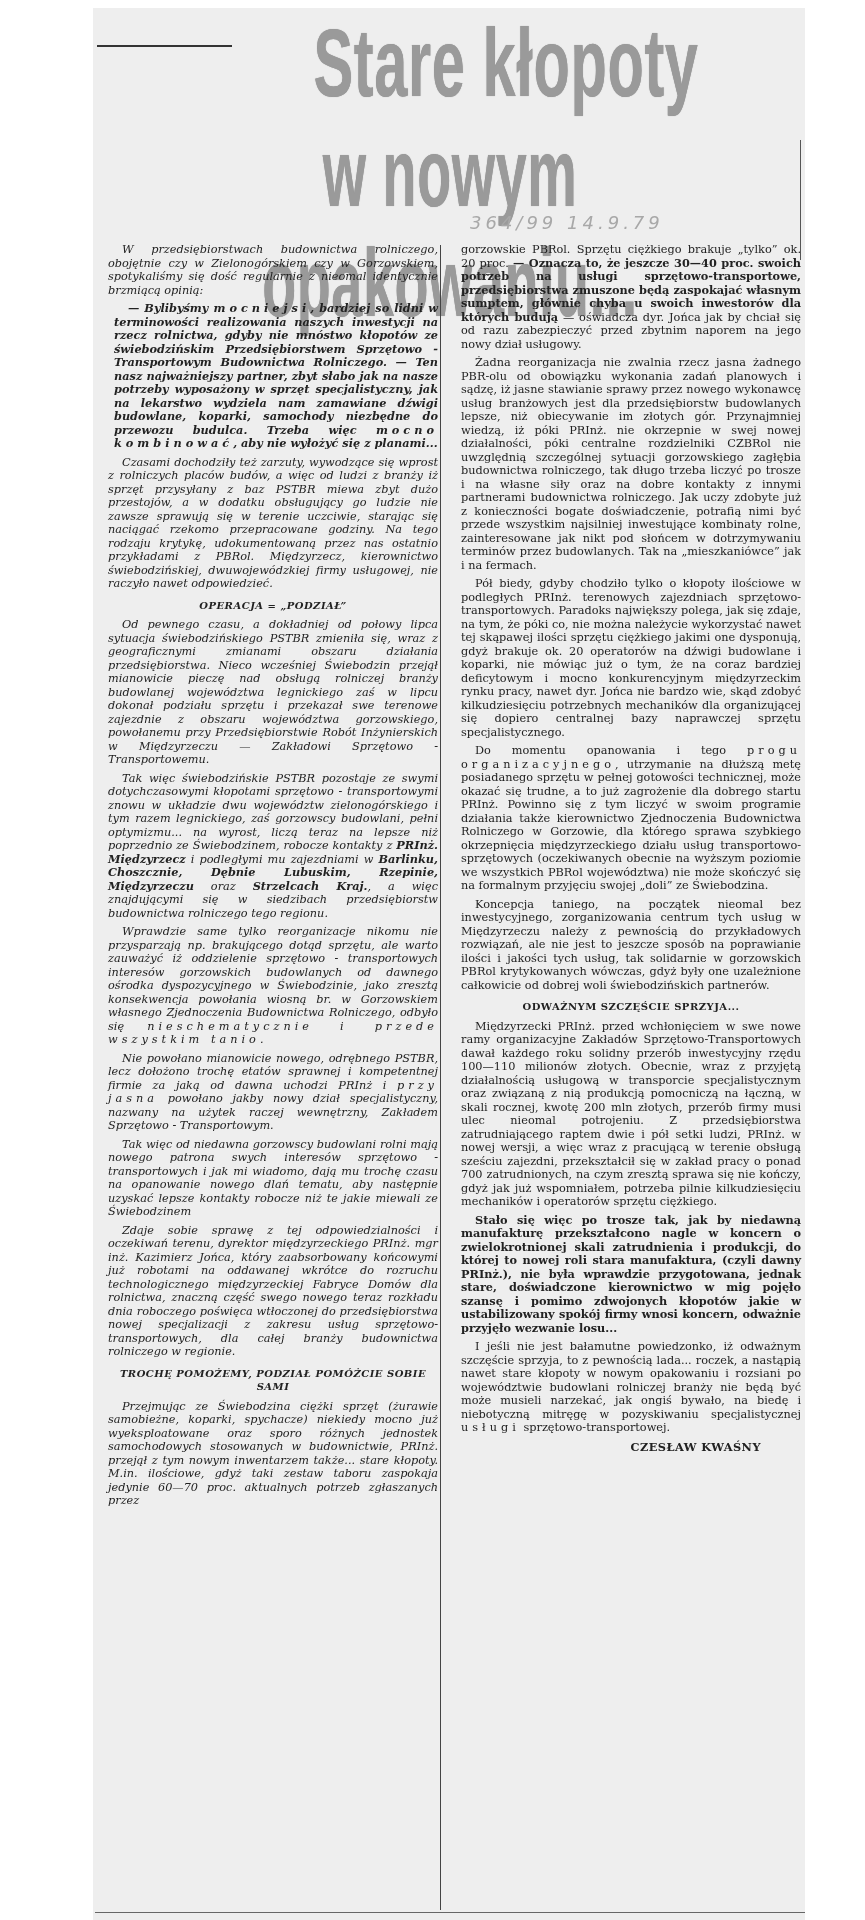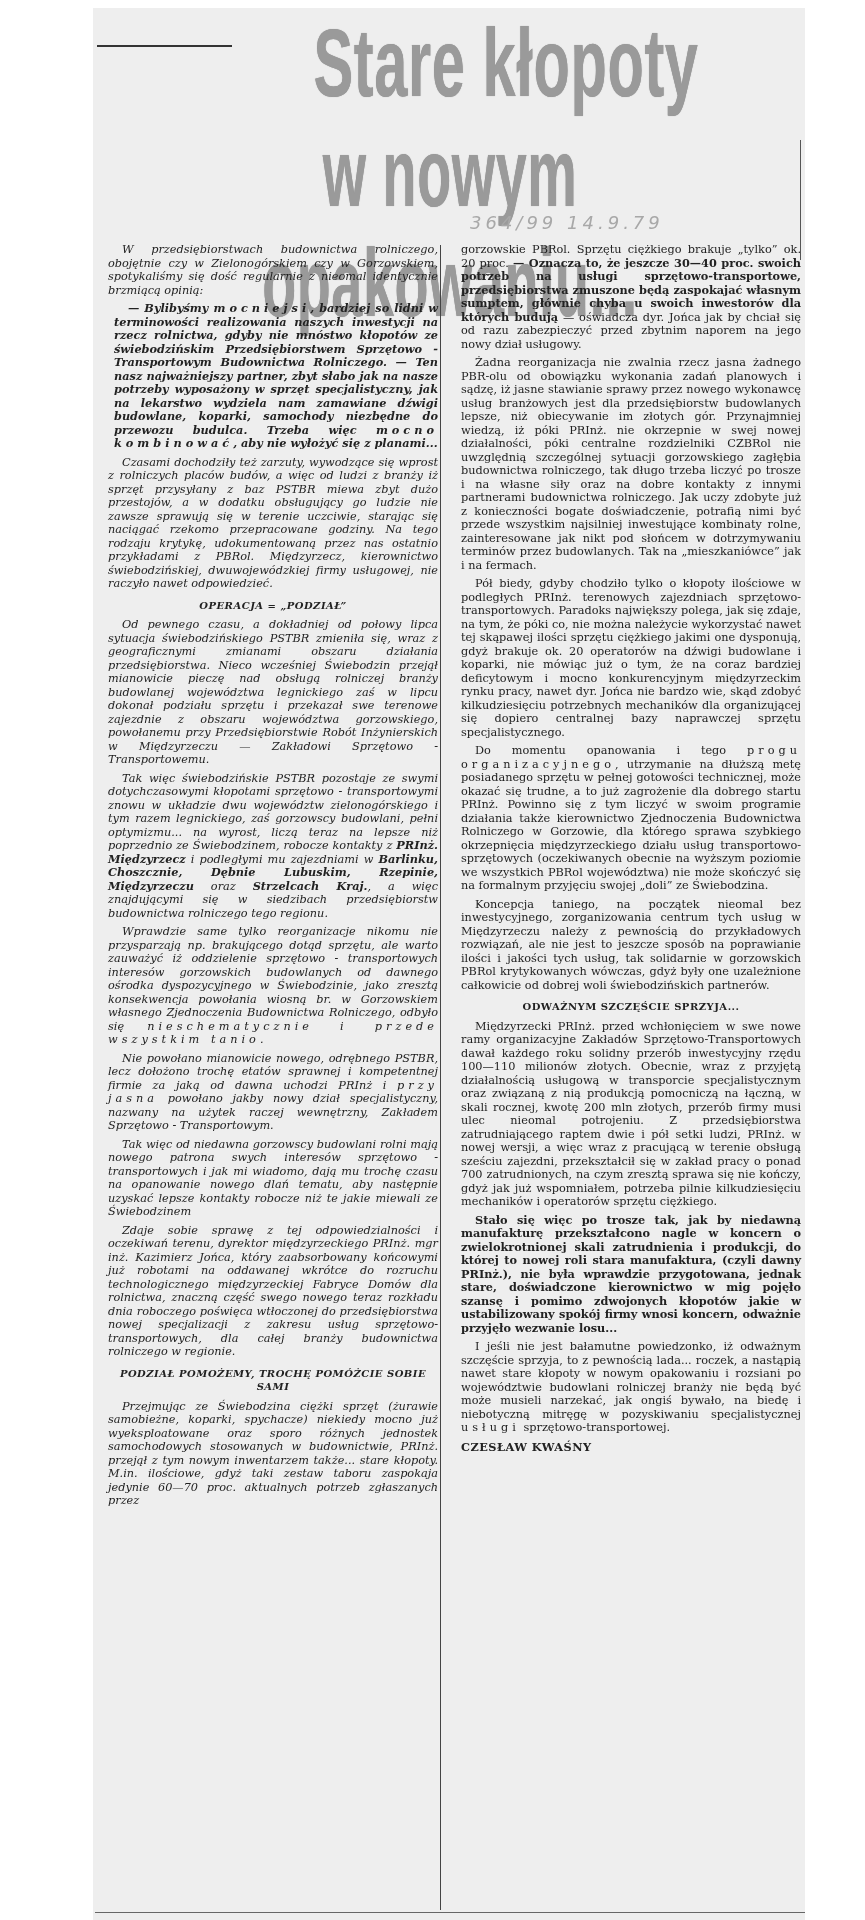--- a/index.html
+++ b/index.html
@@ -32,21 +32,21 @@
   .rightedge { position: absolute; left: 800px; top: 140px; width: 1px; height: 120px; background: #555; }
   .col p { margin: 0 0 5px 0; text-indent: 14px; }
   .col p.quote { font-weight: bold; padding-left: 6px; }
   .col p.boldpara { font-weight: bold; }
   .col h3 {
     margin: 8px 0 6px 0; text-align: center; font-size: 10px; font-weight: bold;
     letter-spacing: 0.5px;
   }
   .col b { font-weight: bold; }
   .sp { letter-spacing: 4px; }
-  .author { text-align: left; font-weight: bold; margin-top: 6px; padding-right: 40px; letter-spacing: 0.5px; }
+  .author { text-align: right; font-weight: bold; margin-top: 6px; padding-right: 40px; letter-spacing: 0.5px; }
   .bottomrule { position: absolute; left: 95px; top: 1912px; width: 710px; height: 1px; background: #666; }
 </style>
 </head>
 <body>
 
 <div class="clip"></div>
 <div class="toprule"></div>
 <div class="rightedge"></div>
 
 <div class="title l1">Stare kłopoty</div>
@@ -57,21 +57,21 @@
   <p>W przedsiębiorstwach budownictwa rolniczego, obojętnie czy w Zielonogórskiem czy w Gorzowskiem, spotykaliśmy się dość regularnie z nieomal identycznie brzmiącą opinią:</p>
   <p class="quote"><span>— Bylibyśmy </span><span class="sp">mocniejsi</span><span>, bardziej so lidni w terminowości realizowania naszych inwestycji na rzecz rolnictwa, gdyby nie mnóstwo kłopotów ze świebodzińskim Przedsiębiorstwem Sprzętowo - Transportowym Budownictwa Rolniczego. — Ten nasz najważniejszy partner, zbyt słabo jak na nasze potrzeby wyposażony w sprzęt specjalistyczny, jak na lekarstwo wydziela nam zamawiane dźwigi budowlane, koparki, samochody niezbędne do przewozu budulca. Trzeba więc </span><span class="sp">mocno kombinować</span><span>, aby nie wyłożyć się z planami...</span></p>
   <p>Czasami dochodziły też zarzuty, wywodzące się wprost z rolniczych placów budów, a więc od ludzi z branży iż sprzęt przysyłany z baz PSTBR miewa zbyt dużo przestojów, a w dodatku obsługujący go ludzie nie zawsze sprawują się w terenie uczciwie, starając się naciągać rzekomo przepracowane godziny. Na tego rodzaju krytykę, udokumentowaną przez nas ostatnio przykładami z PBRol. Międzyrzecz, kierownictwo świebodzińskiej, dwuwojewódzkiej firmy usługowej, nie raczyło nawet odpowiedzieć.</p>
   <h3>OPERACJA = „PODZIAŁ”</h3>
   <p>Od pewnego czasu, a dokładniej od połowy lipca sytuacja świebodzińskiego PSTBR zmieniła się, wraz z geograficznymi zmianami obszaru działania przedsiębiorstwa. Nieco wcześniej Świebodzin przejął mianowicie pieczę nad obsługą rolniczej branży budowlanej województwa legnickiego zaś w lipcu dokonał podziału sprzętu i przekazał swe terenowe zajezdnie z obszaru województwa gorzowskiego, powołanemu przy Przedsiębiorstwie Robót Inżynierskich w Międzyrzeczu — Zakładowi Sprzętowo - Transportowemu.</p>
   <p><span>Tak więc świebodzińskie PSTBR pozostaje ze swymi dotychczasowymi kłopotami sprzętowo - transportowymi znowu w układzie dwu województw zielonogórskiego i tym razem legnickiego, zaś gorzowscy budowlani, pełni optymizmu... na wyrost, liczą teraz na lepsze niż poprzednio ze Świebodzinem, robocze kontakty z </span><b>PRInż. Międzyrzecz</b><span> i podległymi mu zajezdniami w </span><b>Barlinku, Choszcznie, Dębnie Lubuskim, Rzepinie, Międzyrzeczu</b><span> oraz </span><b>Strzelcach Kraj.</b><span>, a więc znajdującymi się w siedzibach przedsiębiorstw budownictwa rolniczego tego regionu.</span></p>
   <p><span>Wprawdzie same tylko reorganizacje nikomu nie przysparzają np. brakującego dotąd sprzętu, ale warto zauważyć iż oddzielenie sprzętowo - transportowych interesów gorzowskich budowlanych od dawnego ośrodka dyspozycyjnego w Świebodzinie, jako zresztą konsekwencja powołania wiosną br. w Gorzowskiem własnego Zjednoczenia Budownictwa Rolniczego, odbyło się </span><span class="sp">nieschematycznie i przede wszystkim tanio</span><span>.</span></p>
   <p><span>Nie powołano mianowicie nowego, odrębnego PSTBR, lecz dołożono trochę etatów sprawnej i kompetentnej firmie za jaką od dawna uchodzi PRInż i </span><span class="sp">przy jasna</span><span> powołano jakby nowy dział specjalistyczny, nazwany na użytek raczej wewnętrzny, Zakładem Sprzętowo - Transportowym.</span></p>
   <p>Tak więc od niedawna gorzowscy budowlani rolni mają nowego patrona swych interesów sprzętowo - transportowych i jak mi wiadomo, dają mu trochę czasu na opanowanie nowego dlań tematu, aby następnie uzyskać lepsze kontakty robocze niż te jakie miewali ze Świebodzinem</p>
   <p>Zdaje sobie sprawę z tej odpowiedzialności i oczekiwań terenu, dyrektor międzyrzeckiego PRInż. mgr inż. Kazimierz Jońca, który zaabsorbowany końcowymi już robotami na oddawanej wkrótce do rozruchu technologicznego międzyrzeckiej Fabryce Domów dla rolnictwa, znaczną część swego nowego teraz rozkładu dnia roboczego poświęca wtłoczonej do przedsiębiorstwa nowej specjalizacji z zakresu usług sprzętowo-transportowych, dla całej branży budownictwa rolniczego w regionie.</p>
-  <h3>PODZIAŁ POMOŻEMY, TROCHĘ POMÓŻCIE SOBIE SAMI</h3>
+  <h3>TROCHĘ POMOŻEMY, PODZIAŁ POMÓŻCIE SOBIE SAMI</h3>
   <p>Przejmując ze Świebodzina ciężki sprzęt (żurawie samobieżne, koparki, spychacze) niekiedy mocno już wyeksploatowane oraz sporo różnych jednostek samochodowych stosowanych w budownictwie, PRInż. przejął z tym nowym inwentarzem także... stare kłopoty. M.in. ilościowe, gdyż taki zestaw taboru zaspokaja jedynie 60—70 proc. aktualnych potrzeb zgłaszanych przez</p>
 </div>
 
 <div class="divider"></div>
 
 <div class="col right">
   <p style="text-indent:0"><span>gorzowskie PBRol. Sprzętu ciężkiego brakuje „tylko” ok. 20 proc. </span><b>— Oznacza to, że jeszcze 30—40 proc. swoich potrzeb na usługi sprzętowo-transportowe, przedsiębiorstwa zmuszone będą zaspokajać własnym sumptem, głównie chyba u swoich inwestorów dla których budują</b><span> — oświadcza dyr. Jońca jak by chciał się od razu zabezpieczyć przed zbytnim naporem na jego nowy dział usługowy.</span></p>
   <p>Żadna reorganizacja nie zwalnia rzecz jasna żadnego PBR-olu od obowiązku wykonania zadań planowych i sądzę, iż jasne stawianie sprawy przez nowego wykonawcę usług branżowych jest dla przedsiębiorstw budowlanych lepsze, niż obiecywanie im złotych gór. Przynajmniej wiedzą, iż póki PRInż. nie okrzepnie w swej nowej działalności, póki centralne rozdzielniki CZBRol nie uwzględnią szczególnej sytuacji gorzowskiego zagłębia budownictwa rolniczego, tak długo trzeba liczyć po trosze i na własne siły oraz na dobre kontakty z innymi partnerami budownictwa rolniczego. Jak uczy zdobyte już z konieczności bogate doświadczenie, potrafią nimi być przede wszystkim najsilniej inwestujące kombinaty rolne, zainteresowane jak nikt pod słońcem w dotrzymywaniu terminów przez budowlanych. Tak na „mieszkaniówce” jak i na fermach.</p>
   <p>Pół biedy, gdyby chodziło tylko o kłopoty ilościowe w podległych PRInż. terenowych zajezdniach sprzętowo-transportowych. Paradoks największy polega, jak się zdaje, na tym, że póki co, nie można należycie wykorzystać nawet tej skąpawej ilości sprzętu ciężkiego jakimi one dysponują, gdyż brakuje ok. 20 operatorów na dźwigi budowlane i koparki, nie mówiąc już o tym, że na coraz bardziej deficytowym i mocno konkurencyjnym międzyrzeckim rynku pracy, nawet dyr. Jońca nie bardzo wie, skąd zdobyć kilkudziesięciu potrzebnych mechaników dla organizującej się dopiero centralnej bazy naprawczej sprzętu specjalistycznego.</p>
   <p><span>Do momentu opanowania i tego </span><span class="sp">progu organizacyjnego</span><span>, utrzymanie na dłuższą metę posiadanego sprzętu w pełnej gotowości technicznej, może okazać się trudne, a to już zagrożenie dla dobrego startu PRInż. Powinno się z tym liczyć w swoim programie działania także kierownictwo Zjednoczenia Budownictwa Rolniczego w Gorzowie, dla którego sprawa szybkiego okrzepnięcia międzyrzeckiego działu usług transportowo-sprzętowych (oczekiwanych obecnie na wyższym poziomie we wszystkich PBRol województwa) nie może skończyć się na formalnym przyjęciu swojej „doli” ze Świebodzina.</span></p>

